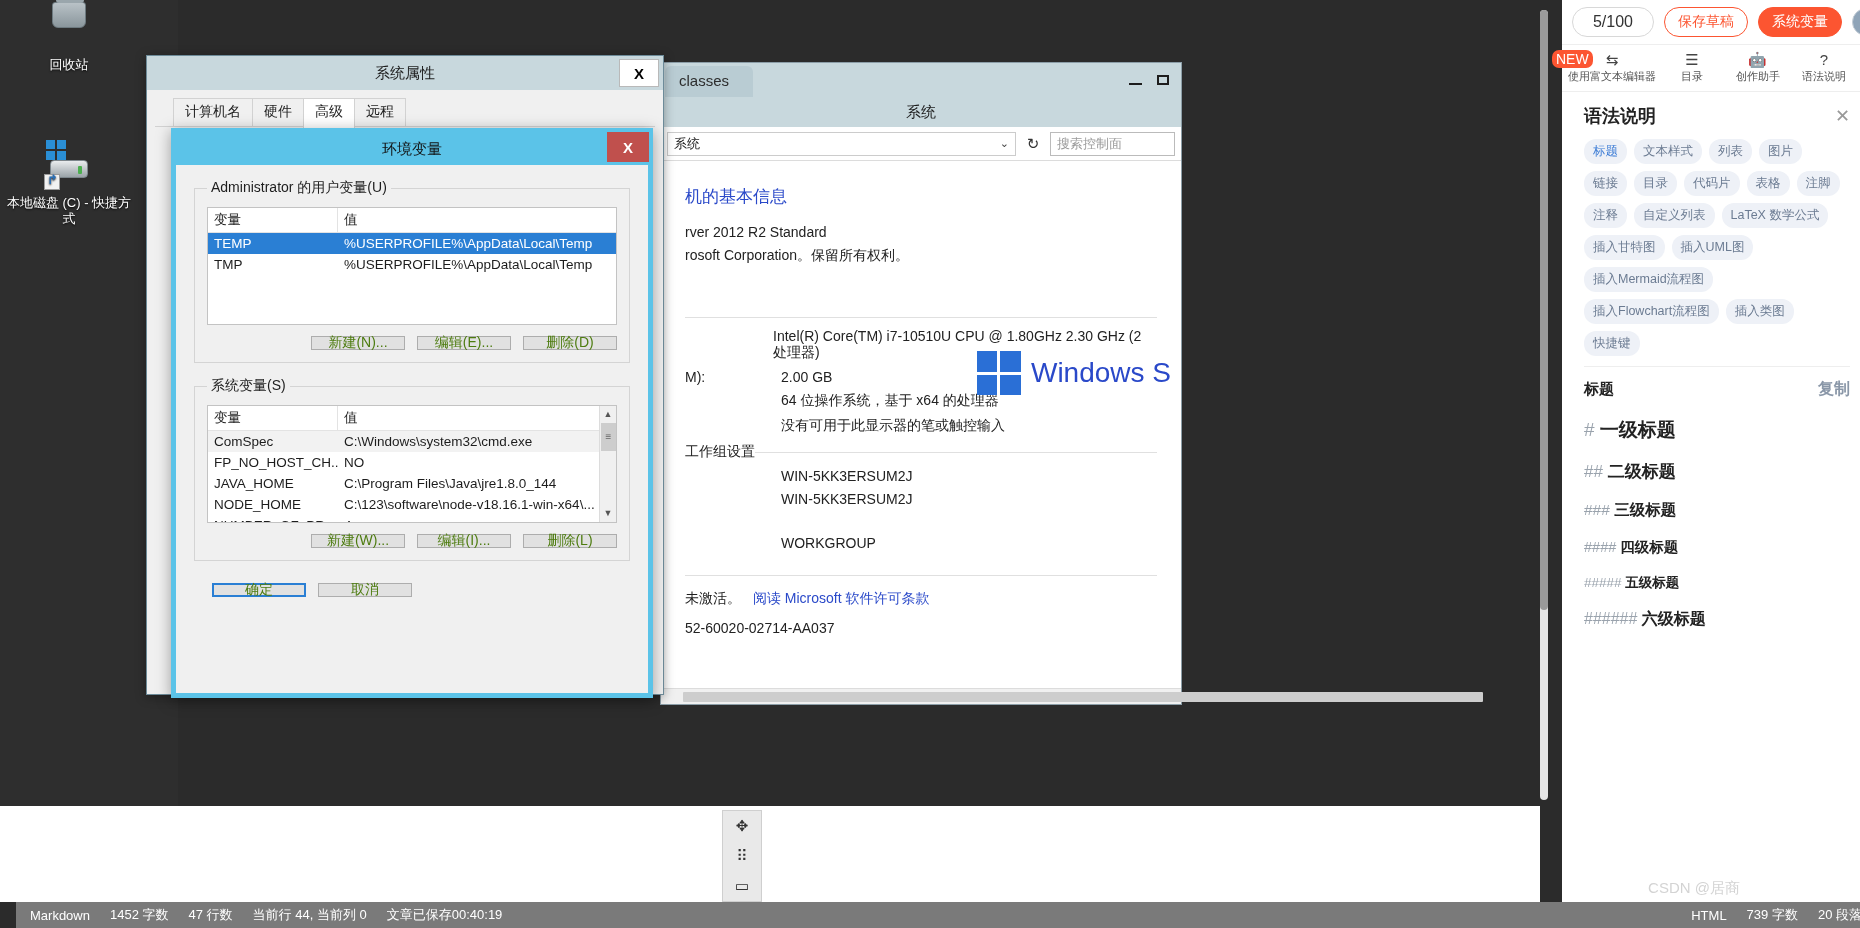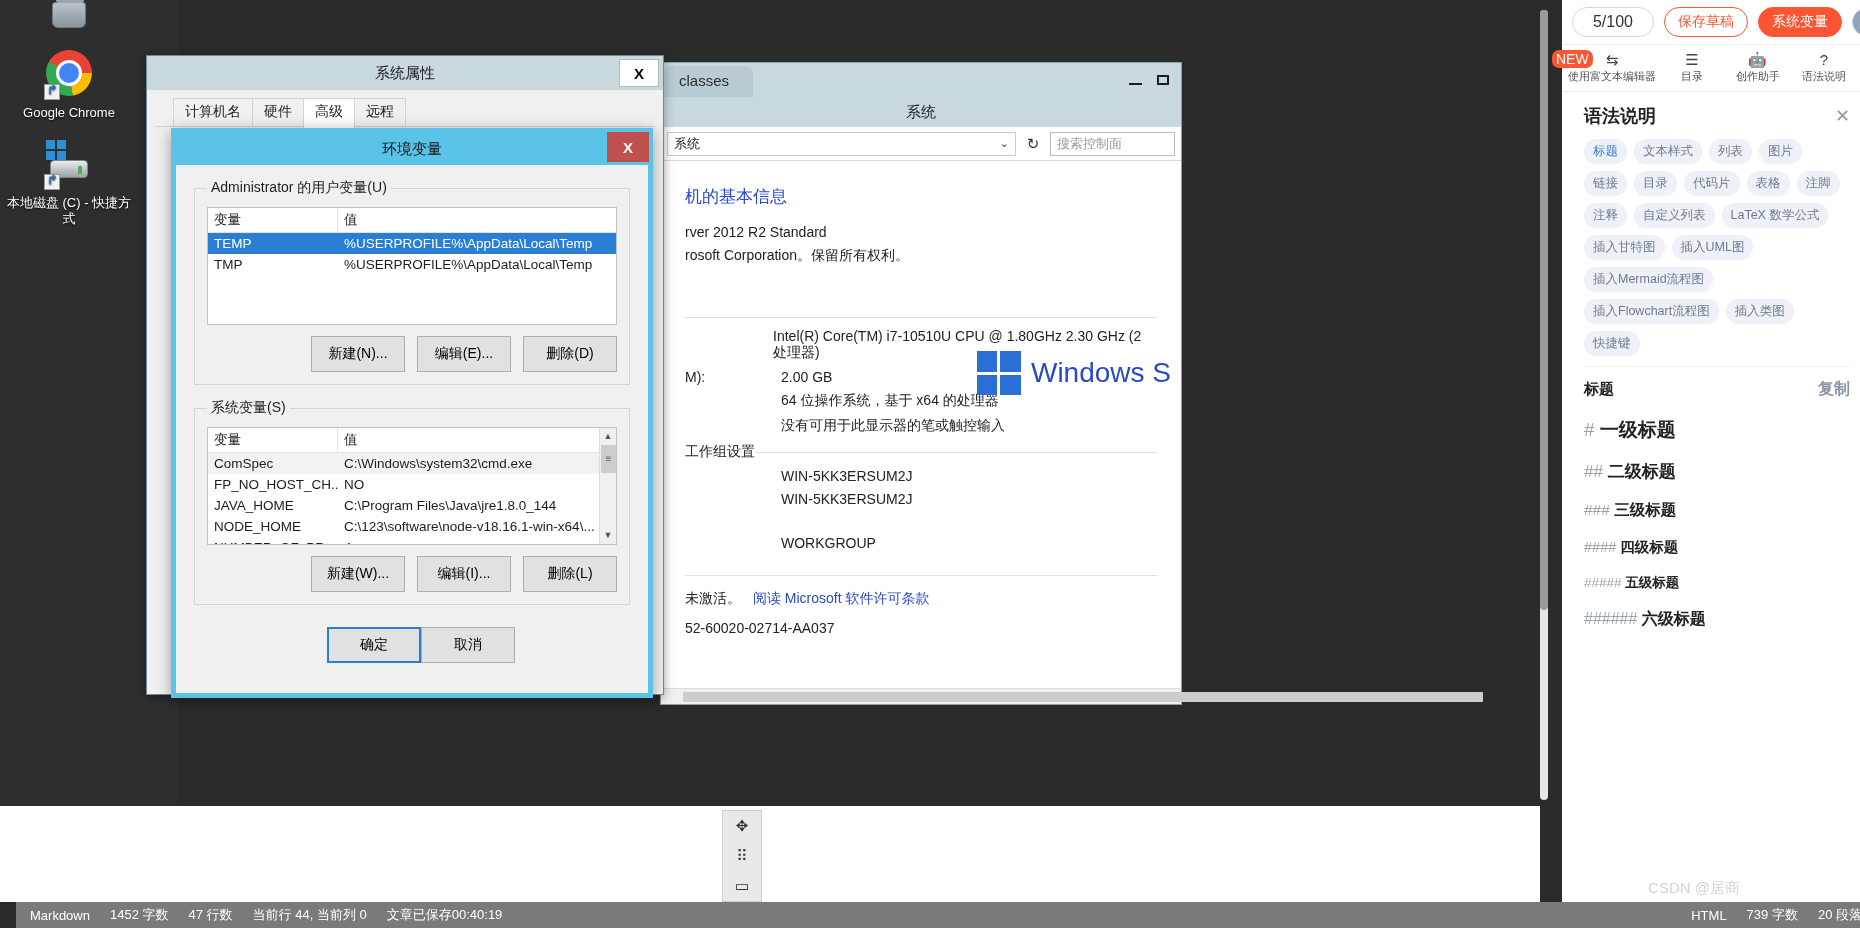--- a/index.html
+++ b/index.html
@@ -102,23 +102,23 @@
   .lv-row span { padding:3px 6px; white-space:nowrap; overflow:hidden; }
   .lv-row .c1 { width:130px; }
   .lv-row .c2 { flex:1; }
   .lv-row.sel { background:#2a7fd4; color:#fff; }
   .lv-row.alt { background:#f2f2f2; }
   .lv.scrolled { height:118px; }
   .lv .vscroll { position:absolute; right:0; top:0; width:17px; height:100%; background:#f0f0f0; border-left:1px solid #dcdcdc; }
   .lv .vscroll .arw { height:17px; text-align:center; font-size:9px; line-height:17px; color:#555; }
   .lv .vscroll .thumb { position:absolute; top:17px; left:1px; width:15px; height:28px; background:#cdcdcd; text-align:center; font-size:10px; color:#666; line-height:28px;}
   .btnrow { display:flex; justify-content:flex-end; gap:12px; margin-top:11px; }
-  .wbtn { width:94px; height:36px; background:#e1e1e1; border:1px solid #adadad; font-size:14px; color:#000000;
+  .wbtn { width:94px; height:14px; background:#e1e1e1; border:1px solid #adadad; font-size:14px; color:#4d7c0f;
           display:flex; align-items:center; justify-content:center; }
-  .okrow { display:flex; justify-content:center; padding:8px 18px 0; }
+  .okrow { display:flex; justify-content:flex-start; gap:12px; padding:8px 18px 0; }
   .wbtn.def { border:2px solid #2a7fd4; background:#e1e1e1; }
 
   
   #editor { position:absolute; left:1562px; top:0; width:298px; height:928px; background:#fff; }
   #ed-top { height:44px; background:#fff; display:flex; align-items:center; padding:0 10px; gap:10px; }
   .counter { height:30px; min-width:82px; border:1px solid #d8d8d8; border-radius:16px; display:flex;
              align-items:center; justify-content:center; font-size:16px; color:#333; background:#fff;}
   .pill { height:30px; padding:0 13px; border-radius:16px; display:flex; align-items:center;
           font-size:14px; white-space:nowrap; }
   .pill.draft { border:1px solid #fc5531; color:#fc5531; background:#fff; }
@@ -167,27 +167,20 @@
 </style>
 </head>
 <body>
 
 <div id="desktop">
   <div class="desk-icon" style="left:4px;top:-8px;">
     <div class="desk-glyph">
         <div class="bin"></div>
       </div>
     <div>回收站</div>
-  </div>
-  <div class="desk-icon" style="left:4px;top:48px;">
-    <div class="desk-glyph">
-      <div class="chrome"></div>
-        <div class="shortcut"></div>
-    </div>
-    <div>Google Chrome</div>
   </div>
   <div class="desk-icon" style="left:4px;top:140px;">
     <div class="desk-glyph">
       <div class="drv-win">
           <div></div>
           <div></div>
           <div></div>
           <div></div>
         </div>
       <div class="drv-body"></div>

